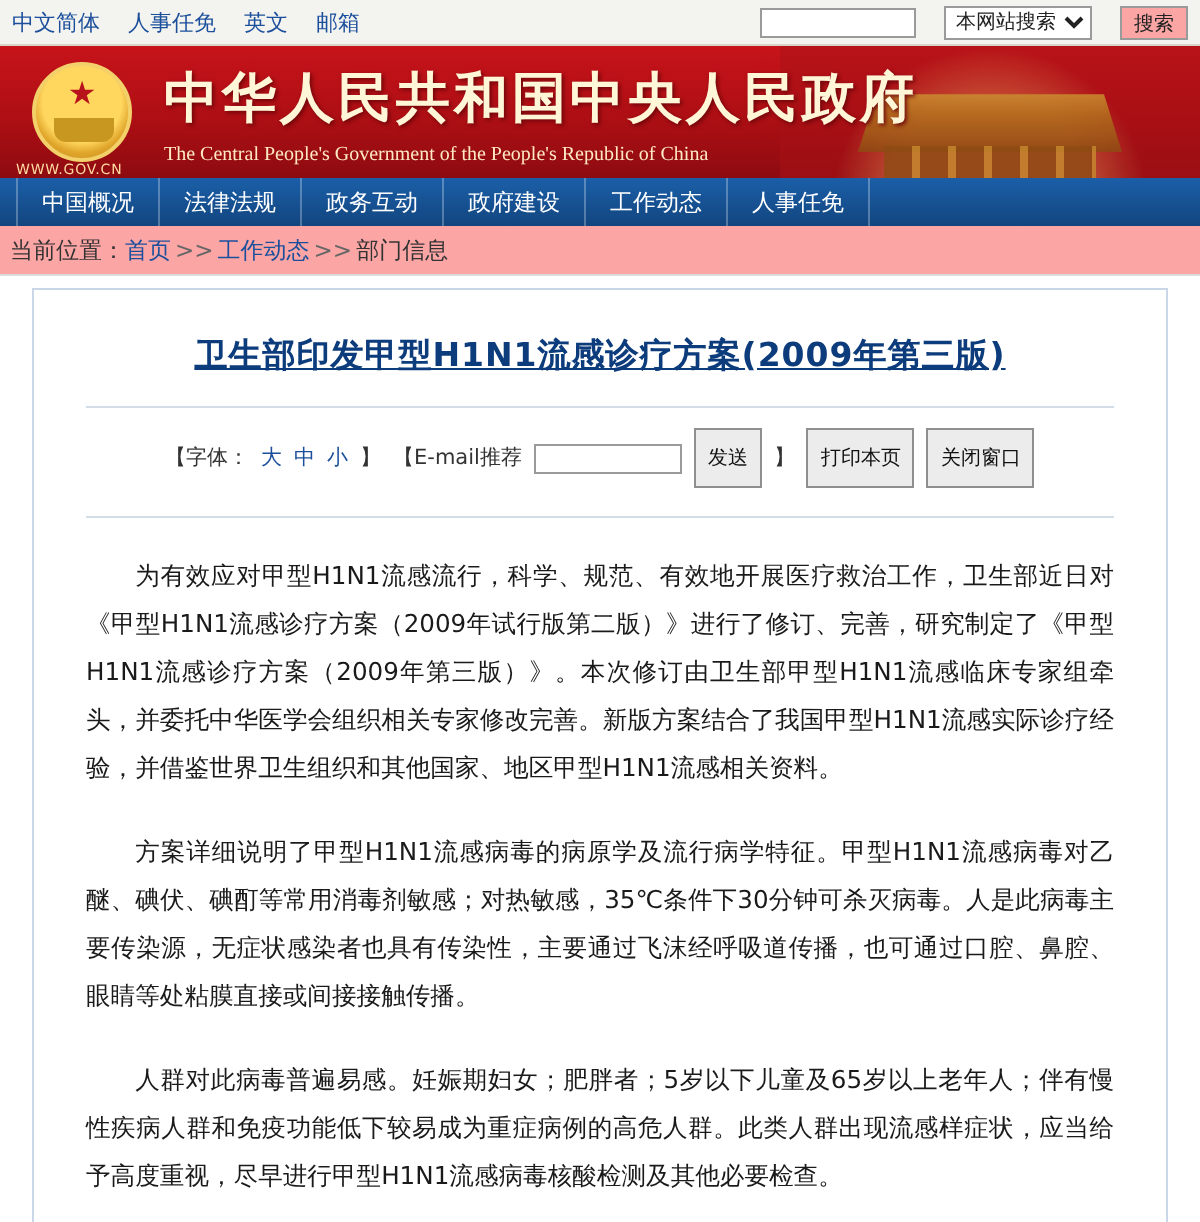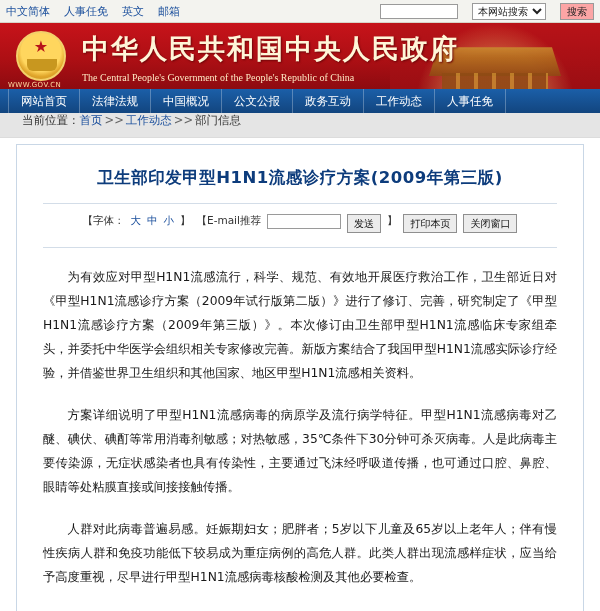--- a/index.html
+++ b/index.html
@@ -92,56 +92,56 @@
     display:flex;align-items:center;color:#fff;font-size:11.5px;
   }
   .nav .item{
     padding:0 12px;white-space:nowrap;cursor:pointer;
     border-right:1px solid rgba(255,255,255,.28);line-height:24px;
   }
   .nav .item:first-child{border-left:1px solid rgba(255,255,255,.28);margin-left:8px;}
 
   
   .crumbbar{
-    height:24px;border-bottom:1px solid #dcdcdc;background:#e5e5e5;
-    display:flex;align-items:flex-start;padding:0 22px;font-size:11.5px;color:#333;
+    height:24px;border-bottom:1px solid #dcdcdc;background:#fca5a5;
+    display:flex;align-items:center;padding:0 5px;font-size:11.5px;color:#333;
   }
   .crumbbar a{color:#1b4f9c;text-decoration:none;}
   .crumbbar .sep{margin:0 2px;color:#666;}
 
   
   .page{
     padding:6px 16px 0 16px;box-sizing:border-box;
   }
   .article{
     border:1px solid #c9d7e6;background:#fff;padding:14px 26px 10px 26px;
     box-sizing:border-box;height:492px;overflow:hidden;
   }
   .title{
     text-align:center;color:#0d3c7c;font-size:16.5px;font-weight:bold;
-    letter-spacing:.5px;margin:8px 0 14px 0;
+    letter-spacing:.5px;margin:8px 0 14px 0;text-decoration:underline;
   }
   .meta{
     display:flex;justify-content:space-between;align-items:center;
     font-size:10.5px;color:#444;padding:0 24px 8px 24px;
   }
   .meta .src{color:#333;}
   .rule{height:1px;background:#d3dde8;margin:0 0 8px 0;}
   .tools{
-    display:flex;justify-content:center;gap:6px;
+    display:flex;align-items:center;justify-content:center;gap:6px;
     font-size:10.5px;color:#333;padding:2px 0 8px 0;flex-wrap:nowrap;
   }
   .tools .grp{white-space:nowrap;}
   .tools a{color:#1b4f9c;text-decoration:none;}
   .tools .email-input{
     width:74px;height:15px;border:1px solid #9a9a9a;background:#fff;
     font-size:10px;box-sizing:border-box;
   }
   .btn{
-    height:19px;min-width:34px;border:1px solid #8f8f8f;background:#ececec;
+    height:30px;min-width:34px;border:1px solid #8f8f8f;background:#ececec;
     font-size:10px;color:#111;cursor:pointer;box-sizing:border-box;
     padding:0 6px;
   }
   .btn.wide{min-width:52px;}
   .rule2{height:1px;background:#d3dde8;margin:6px 0 12px 0;}
 
   .body p{
     margin:18px 0 12px 0;
     font-size:12.3px;line-height:1.95;color:#1a1a1a;
     text-indent:2em;text-align:justify;
@@ -168,25 +168,24 @@
   <div class="gate"></div>
   <div class="emblem"></div>
   <div class="gov-url">WWW.GOV.CN</div>
   <div class="banner-text">
     <div class="banner-cn">中华人民共和国中央人民政府</div>
     <div class="banner-en">The Central People's Government of the People's Republic of China</div>
   </div>
 </div>
 
 <div class="nav">
-  <div class="item">网站首页</div>
+  <div class="item">中国概况</div>
   <div class="item">法律法规</div>
-  <div class="item">中国概况</div>
-  <div class="item">公文公报</div>
   <div class="item">政务互动</div>
+  <div class="item">政府建设</div>
   <div class="item">工作动态</div>
   <div class="item">人事任免</div>
 
 </div>
 
 <div class="crumbbar">
   <span>当前位置：</span>
   <a href="#">首页</a>
   <span class="sep">&gt;&gt;</span>
   <a href="#">工作动态</a>

